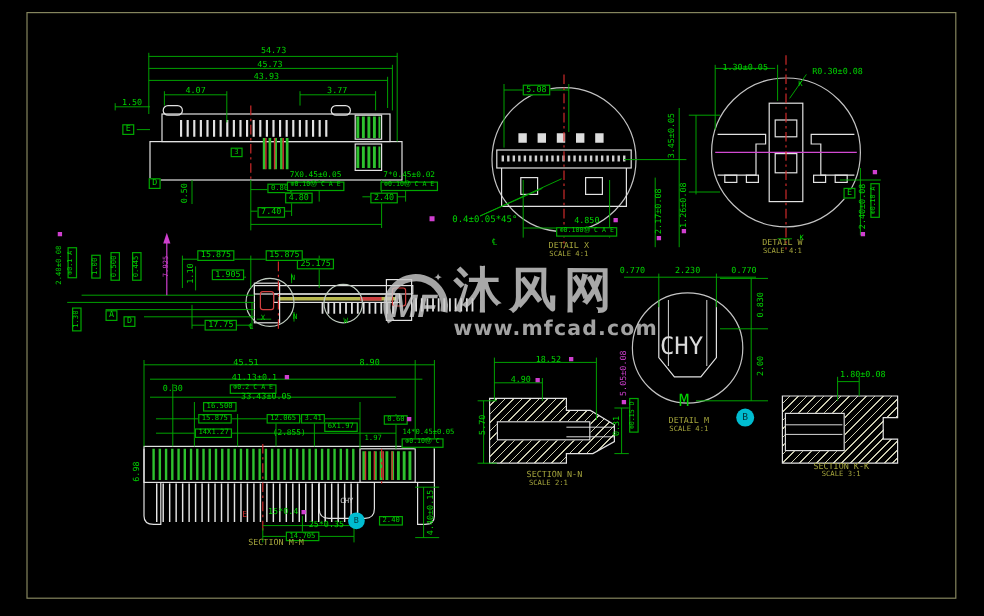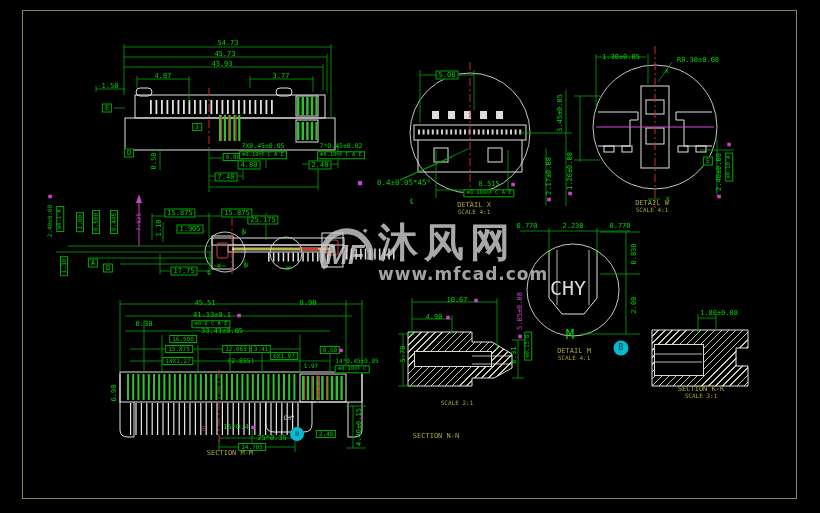--- a/index.html
+++ b/index.html
@@ -194,21 +194,21 @@
       <span class="lab box" style="left: 249px; top: 165px; font-size: 7px; color: rgb(0, 212, 0);">4.80</span>
       <span class="lab box" style="left: 226px; top: 177px; font-size: 7px; color: rgb(0, 212, 0);">7.40</span>
       <span class="lab box" style="left: 263px; top: 188px; font-size: 7px; color: rgb(0, 212, 0); margin-top: 32px;">25.175</span>
       <span class="lab" style="left: 341px; top: 146px; font-size: 6.5px; color: rgb(0, 212, 0);">7*0.45±0.02</span>
       <span class="lab box" style="left: 341px; top: 155px; font-size: 5.5px; color: rgb(0, 212, 0);">⊕0.10Ⓜ C A E</span>
       <span class="lab box" style="left: 320px; top: 165px; font-size: 7px; color: rgb(0, 212, 0);">2.40</span>
       <span class="lab" style="left: 360px; top: 183px; font-size: 7px; color: rgb(207, 63, 207);">■</span>
       <span class="lab" style="left: 404px; top: 183px; font-size: 7.5px; color: rgb(0, 212, 0);">0.4±0.05*45°</span>
       <span class="lab" style="left: 412px; top: 202px; font-size: 8px; color: rgb(0, 212, 0);">℄</span>
       <span class="lab box" style="left: 447px; top: 75px; font-size: 7px; color: rgb(0, 212, 0);">5.08</span>
-      <span class="lab" style="left: 489px; top: 184px; font-size: 7px; color: rgb(0, 212, 0);">8.515</span>
+      <span class="lab" style="left: 489px; top: 184px; font-size: 7px; color: rgb(0, 212, 0);">4.850</span>
       <span class="lab" style="left: 513px; top: 184px; font-size: 6px; color: rgb(207, 63, 207);">■</span>
       <span class="lab box" style="left: 489px; top: 193px; font-size: 5.5px; color: rgb(0, 212, 0);">⊕0.100Ⓜ C A E</span>
       <span class="lab" style="left: 474px; top: 205px; font-size: 7px; color: rgb(165, 165, 60);">DETAIL X</span>
       <span class="lab" style="left: 474px; top: 212px; font-size: 6px; color: rgb(165, 165, 60);">SCALE 4:1</span>
       <span class="lab rot" style="left: 560px; top: 113px; font-size: 7px; color: rgb(0, 212, 0);">3.45±0.05</span>
       <span class="lab rot" style="left: 549px; top: 176px; font-size: 7px; color: rgb(0, 212, 0);">2.17±0.08</span>
       <span class="lab" style="left: 549px; top: 199px; font-size: 6px; color: rgb(207, 63, 207);">■</span>
       <span class="lab rot" style="left: 570px; top: 171px; font-size: 7px; color: rgb(0, 212, 0);">1.26±0.08</span>
       <span class="lab" style="left: 570px; top: 193px; font-size: 6px; color: rgb(207, 63, 207);">■</span>
       <span class="lab" style="left: 621px; top: 57px; font-size: 7px; color: rgb(0, 212, 0);">1.30±0.05</span>
@@ -278,27 +278,27 @@
       <span class="lab" style="left: 236px; top: 427px; font-size: 7px; color: rgb(0, 212, 0);">15*0.4</span>
       <span class="lab" style="left: 253px; top: 427px; font-size: 6px; color: rgb(207, 63, 207);">■</span>
       <span class="lab" style="left: 272px; top: 438px; font-size: 7px; color: rgb(0, 212, 0);">25*0.35</span>
       <span class="lab box" style="left: 252px; top: 447px; font-size: 6px; color: rgb(0, 212, 0);">14.705</span>
       <span class="lab box" style="left: 326px; top: 434px; font-size: 6px; color: rgb(0, 212, 0);">2.40</span>
       <span class="lab rot" style="left: 359px; top: 427px; font-size: 7px; color: rgb(0, 212, 0);">4.40±0.15</span>
       <span class="lab" style="left: 289px; top: 418px; font-size: 6px; color: rgb(218, 218, 218);">CHY</span>
       <span class="lab" style="left: 297px; top: 434px; font-size: 7px; color: rgb(0, 51, 58);">B</span>
       <span class="lab" style="left: 204px; top: 429px; font-size: 7px; color: rgb(208, 48, 48);">E</span>
       <span class="lab" style="left: 230px; top: 453px; font-size: 7px; color: rgb(165, 165, 60);">SECTION M-M</span>
-      <span class="lab" style="left: 457px; top: 300px; font-size: 7px; color: rgb(0, 212, 0);">10.67</span>
+      <span class="lab" style="left: 457px; top: 300px; font-size: 7px; color: rgb(0, 212, 0);">18.52</span>
       <span class="lab" style="left: 476px; top: 300px; font-size: 6px; color: rgb(207, 63, 207);">■</span>
       <span class="lab" style="left: 434px; top: 317px; font-size: 7px; color: rgb(0, 212, 0);">4.90</span>
       <span class="lab" style="left: 448px; top: 317px; font-size: 6px; color: rgb(207, 63, 207);">■</span>
       <span class="lab rot" style="left: 403px; top: 354px; font-size: 7px; color: rgb(0, 212, 0);">5.70</span>
       <span class="lab rot" style="left: 514px; top: 355px; font-size: 7px; color: rgb(0, 212, 0);">0.31</span>
-      <span class="lab" style="left: 436px; top: 396px; font-size: 7px; color: rgb(165, 165, 60); margin-top: 40px;">SECTION N-N</span>
+      <span class="lab" style="left: 462px; top: 396px; font-size: 7px; color: rgb(165, 165, 60);">SECTION N-N</span>
       <span class="lab" style="left: 457px; top: 403px; font-size: 6px; color: rgb(165, 165, 60);">SCALE 2:1</span>
       <span class="lab" style="left: 719px; top: 313px; font-size: 7px; color: rgb(0, 212, 0);">1.80±0.08</span>
       <span class="lab" style="left: 701px; top: 389px; font-size: 7px; color: rgb(165, 165, 60);">SECTION K-K</span>
       <span class="lab" style="left: 701px; top: 396px; font-size: 6px; color: rgb(165, 165, 60);">SCALE 3:1</span>
     </div>
 
   <div id="frame" style="border-color: rgb(133, 133, 94);"></div>
 </div>
 
 </body></html>

